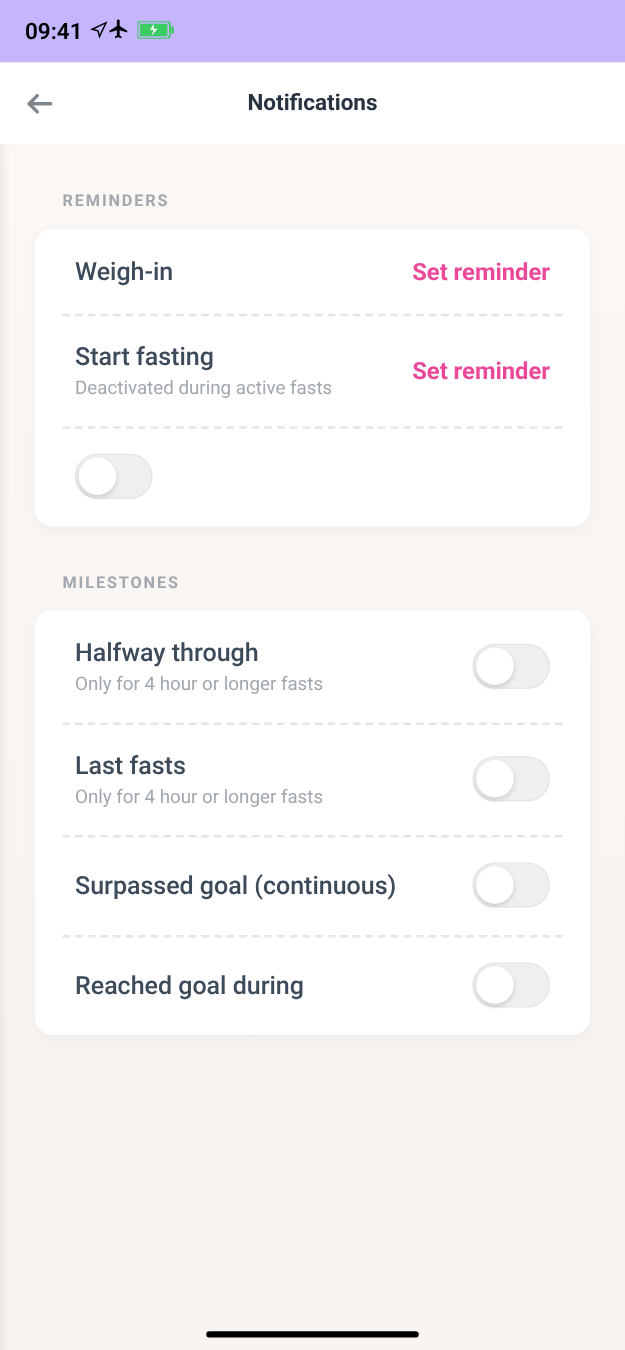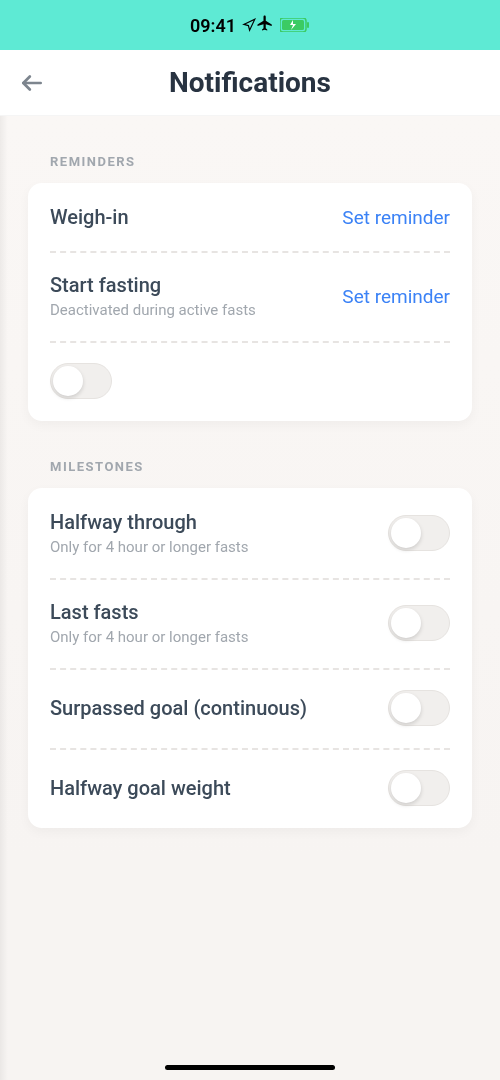--- a/index.html
+++ b/index.html
@@ -11,23 +11,23 @@
     body {
       width: 500px;
       height: 1080px;
       background: #f7f4f2;
       position: relative;
       overflow: hidden;
     }
     
     .status-bar {
       height: 50px;
-      background: #5eead4;
-      display: flex;
-      justify-content: center;
+      background: #c4b5fd;
+      display: flex;
+      justify-content: flex-start;
       align-items: center;
       padding: 0 20px;
       font-weight: 600;
       font-size: 18px;
       color: #000;
     }
     .status-left {
       display: flex;
       align-items: center;
       gap: 6px;
@@ -52,21 +52,21 @@
       width: 36px;
       height: 36px;
       display: flex;
       align-items: center;
       justify-content: center;
       cursor: pointer;
     }
     .header-title {
       width: 100%;
       text-align: center;
-      font-size: 28px;
+      font-size: 18px;
       font-weight: 700;
       color: #283341;
     }
     
     .content {
       padding: 0 0 30px 0;
       background: linear-gradient(to bottom, #faf7f5, #f7f4f2);
     }
     .section-header {
       font-size: 13px;
@@ -79,21 +79,21 @@
       background: #ffffff;
       margin: 0 28px;
       border-radius: 14px;
       box-shadow: 0 4px 12px rgba(0,0,0,0.04);
       overflow: hidden;
     }
     .row {
       display: flex;
       align-items: center;
       justify-content: space-between;
-      padding: 22px 22px;
+      padding: 22px 32px;
       position: relative;
     }
     .row + .row::before {
       content: "";
       position: absolute;
       top: 0;
       left: 22px;
       right: 22px;
       border-top: 2px dashed #e7e4e2;
     }
@@ -107,22 +107,22 @@
       color: #3c4a59;
       font-weight: 500;
     }
     .row-sub {
       font-size: 15px;
       color: #a1a7ae;
       font-weight: 400;
     }
     .action-link {
       font-size: 19px;
-      color: #3b82f6;
-      font-weight: 400;
+      color: #ec4899;
+      font-weight: 700;
       cursor: pointer;
     }
     
     .toggle {
       width: 62px;
       height: 36px;
       border-radius: 18px;
       background: #f1efed;
       border: 1px solid #e6e3e0;
       position: relative;
@@ -247,21 +247,21 @@
     <div class="row">
       <div class="row-text">
         <span class="row-label">Surpassed goal (continuous)</span>
       </div>
       <div class="toggle">
         <div class="toggle-knob"></div>
       </div>
     </div>
     <div class="row">
       <div class="row-text">
-        <span class="row-label">Halfway goal weight</span>
+        <span class="row-label">Reached goal during</span>
       </div>
       <div class="toggle">
         <div class="toggle-knob"></div>
       </div>
     </div>
   </div>
 
 </div>
 
 <div class="edge-hint"></div>

